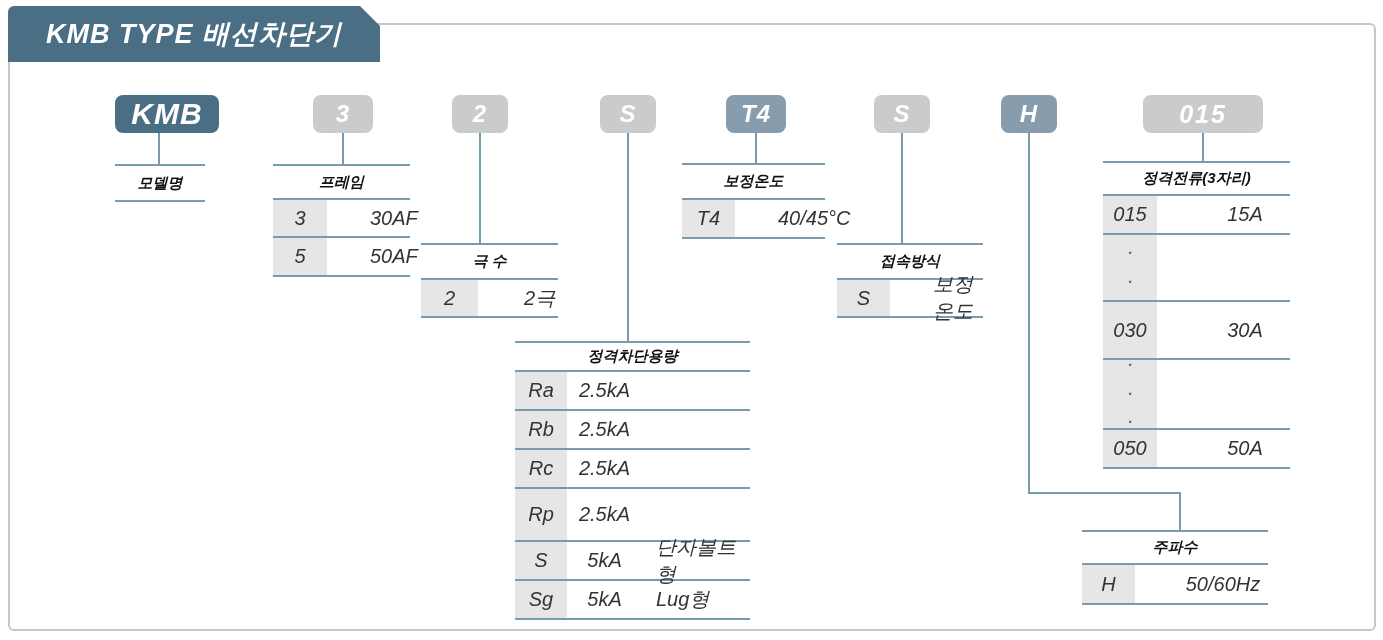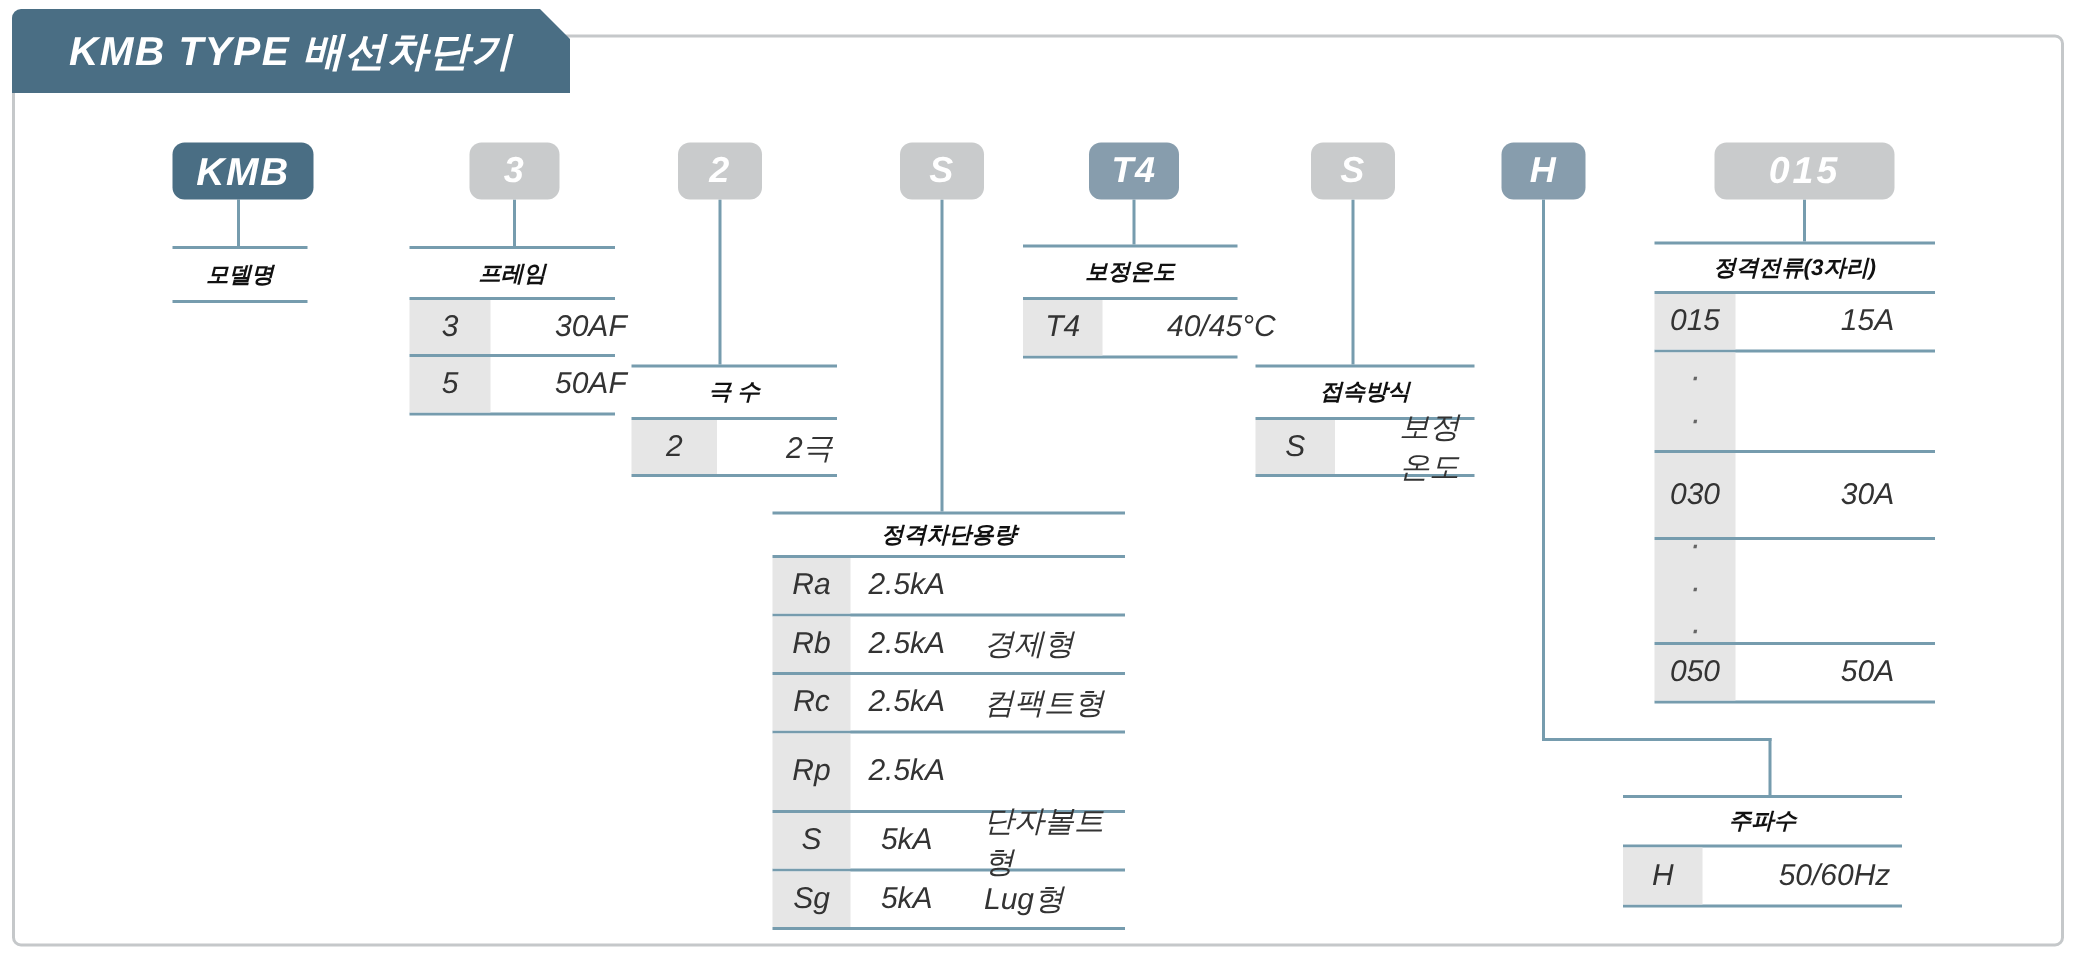--- a/index.html
+++ b/index.html
@@ -66,21 +66,21 @@
 <body>
 
 <div id="canvas">
 
   <div class="outer-border"></div>
 
   <div class="banner">
     <span>KMB TYPE 배선차단기</span>
   </div>
 
-  <div class="code-box dark" style="left:115px;width:94px;font-size:26px">KMB</div>
+  <div class="code-box dark" style="left:115px;width:104px;font-size:30px">KMB</div>
   <div class="code-box gray" style="left:313px;width:60px">3</div>
   <div class="code-box gray" style="left:452px;width:56px">2</div>
   <div class="code-box gray" style="left:600px;width:56px">S</div>
   <div class="code-box mid" style="left:726px;width:60px">T4</div>
   <div class="code-box gray" style="left:874px;width:56px">S</div>
   <div class="code-box mid" style="left:1001px;width:56px">H</div>
   <div class="code-box gray" style="left:1143px;width:120px;font-size:25px;letter-spacing:2px">015</div>
 
   <div class="vline" style="left:158px;top:133px;height:31px"></div>
   <div class="vline" style="left:342px;top:133px;height:31px"></div>
@@ -119,26 +119,24 @@
 
   <div class="tbl" style="left:515px;top:341px;width:235px">
     <div class="hdr" style="height:31px">정격차단용량</div>
     <div class="row" style="height:39px">
       <div class="code" style="width:52px">Ra</div>
       <div class="cap">2.5kA</div>
     </div>
     <div class="row" style="height:39px">
       <div class="code" style="width:52px">Rb</div>
       <div class="cap">2.5kA</div>
-      <div class="name">경제형</div>
     </div>
     <div class="row" style="height:39px">
       <div class="code" style="width:52px">Rc</div>
       <div class="cap">2.5kA</div>
-      <div class="name">컴팩트형</div>
     </div>
     <div class="row" style="height:53px">
       <div class="code" style="width:52px">Rp</div>
       <div class="cap">2.5kA</div>
     </div>
     <div class="row" style="height:39px">
       <div class="code" style="width:52px">S</div>
       <div class="cap">5kA</div>
       <div class="name">단자볼트형</div>
     </div>

